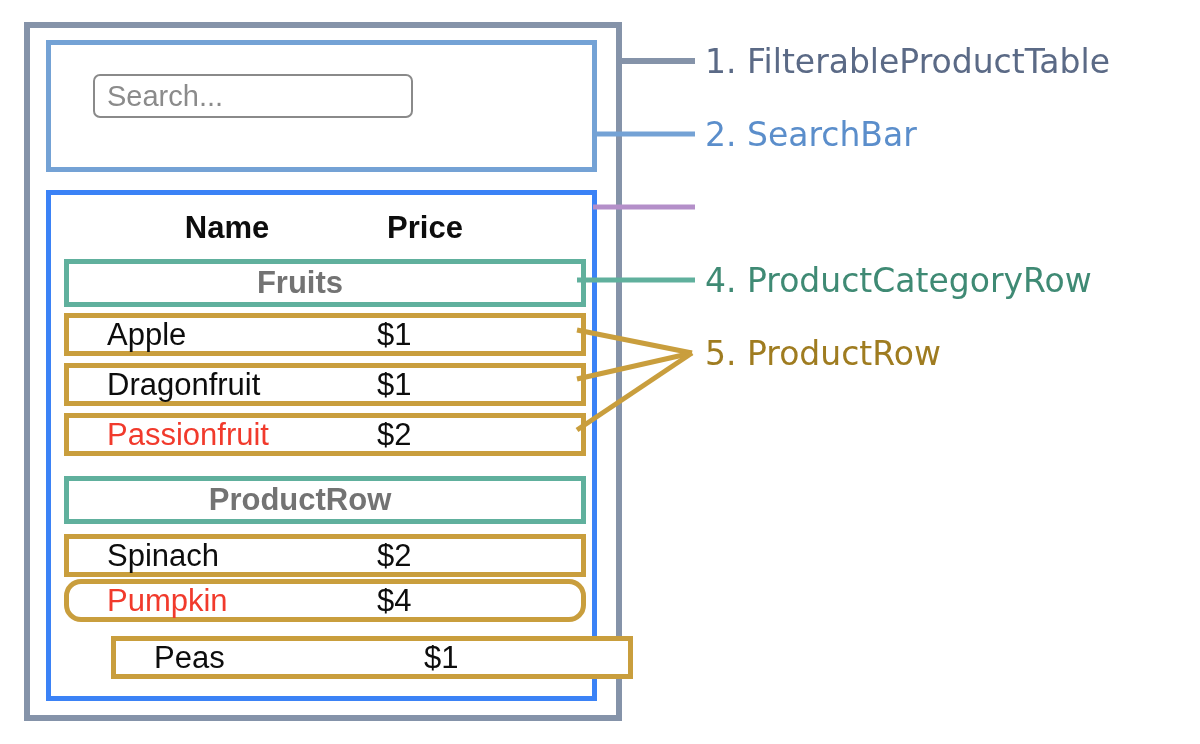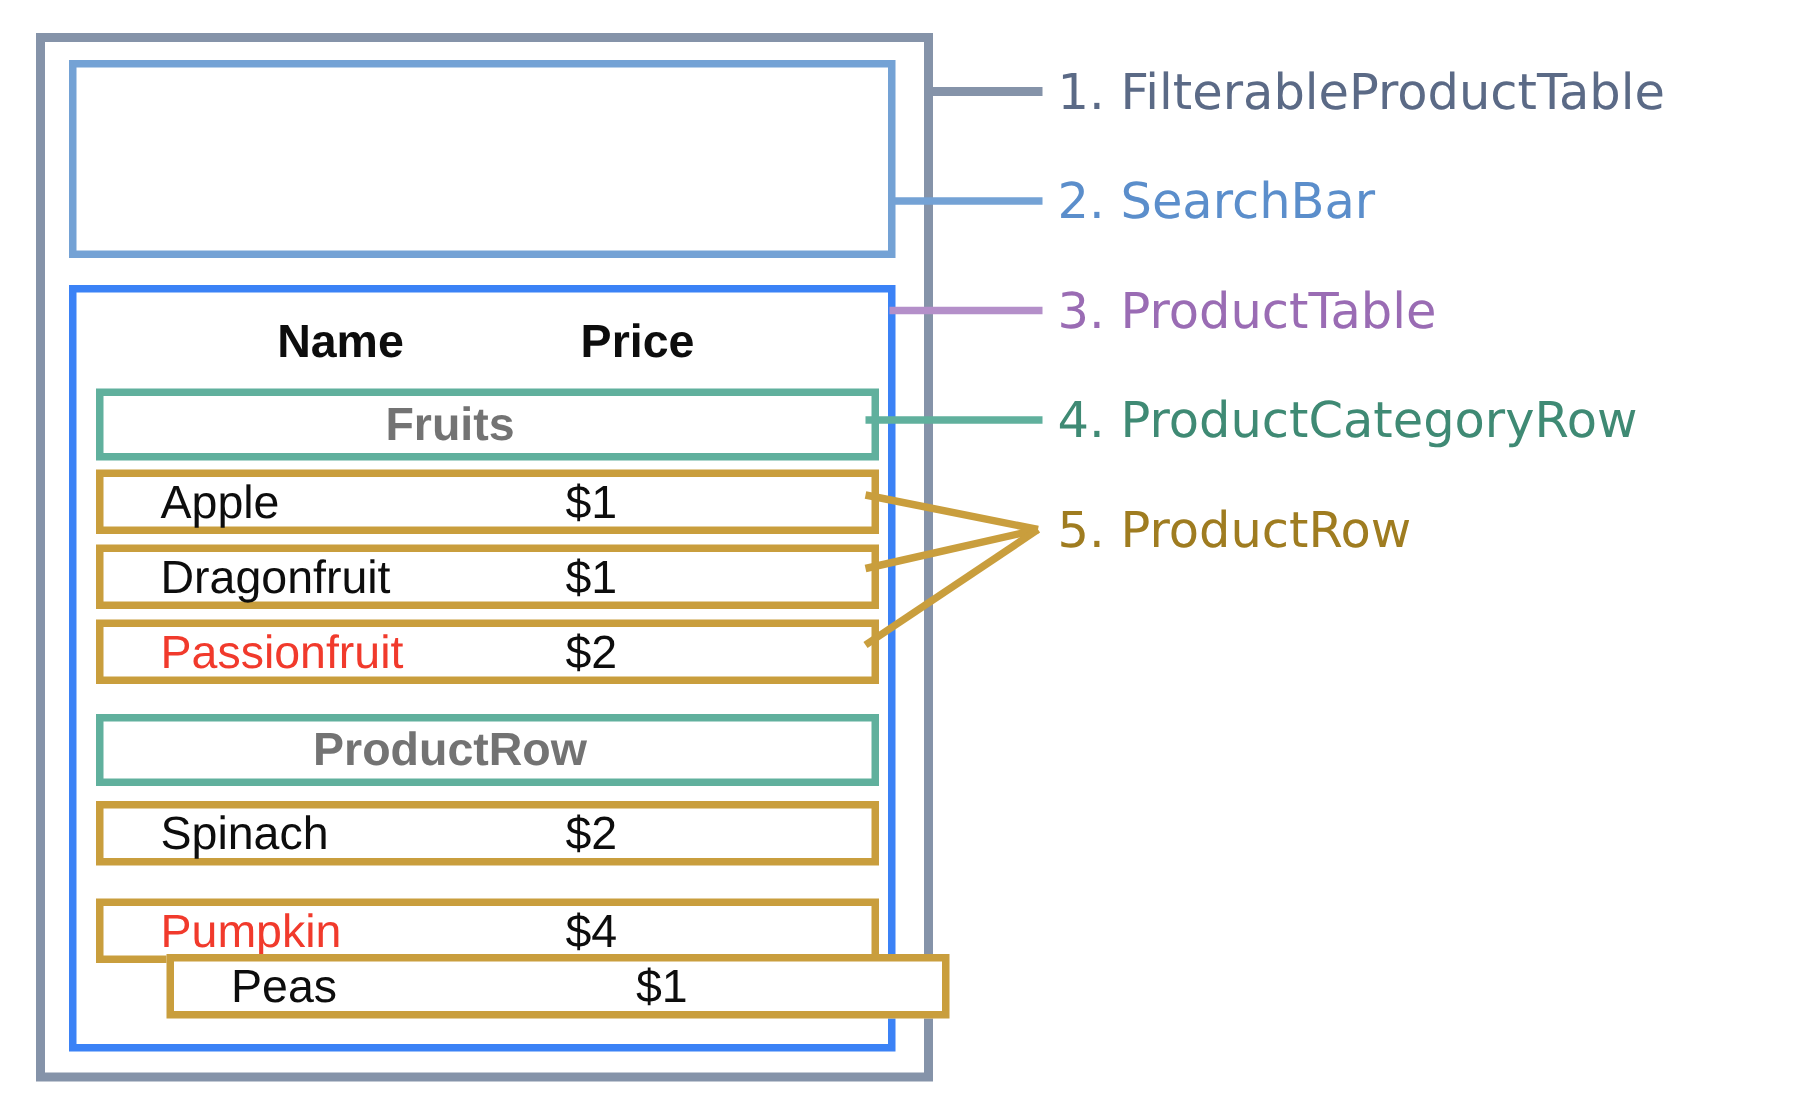--- a/index.html
+++ b/index.html
@@ -36,21 +36,21 @@
     display:flex;align-items:center;
   }
   .cat-row{height:48px;border:5px solid #60b09d;}
   .prod-row{height:43px;border:5px solid #c99e3d;}
   .tw{position:relative;width:462px;height:100%;display:flex;align-items:center;}
   .cat-label{width:462px;text-align:center;font-size:31px;font-weight:bold;color:#737373;}
   .pname{position:absolute;left:38px;font-size:31px;color:#0d0d0d;white-space:nowrap;}
   .pname.oos{color:#f13a2c;}
   .pprice{position:absolute;left:308px;font-size:31px;color:#0d0d0d;}
   .r-fruits{top:64px;} .r-apple{top:118px;} .r-dragon{top:168px;} .r-passion{top:218px;}
-  .r-veg{top:281px;} .r-spinach{top:339px;} .r-pumpkin{top:404px;} .r-peas{top:441px;margin-left:47px;}
+  .r-veg{top:281px;} .r-spinach{top:339px;} .r-pumpkin{top:384px;border-radius:17px;} .r-peas{top:441px;margin-left:47px;}
 
   
   .connectors{position:absolute;left:0;top:0;width:1200px;height:744px;pointer-events:none;}
 
   
   .legend-item{
     position:absolute;left:705px;transform:translateY(-50%);
     font-family:"DejaVu Sans","Liberation Sans",sans-serif;
     font-size:33px;white-space:nowrap;
   }
@@ -64,20 +64,21 @@
 <body>
 
 <div class="canvas">
 
   <div class="box outer-box">
 
     
   </div>
 
   <div class="box searchbar-box">
+    <input class="search-input" type="text" placeholder="Search..." style="">
   </div>
 
   <div class="box producttable-box">
     <span class="hdr hdr-name">Name</span>
     <span class="hdr hdr-price">Price</span>
 
     <div class="trow cat-row r-fruits">
       <div class="tw">
           <span class="cat-label">Fruits</span>
         </div>
@@ -131,17 +132,16 @@
     <line x1="593" y1="134" x2="695" y2="134" stroke="#74a2d5" stroke-width="5"></line>
     <line x1="593" y1="207" x2="695" y2="207" stroke="#b48fc9" stroke-width="5"></line>
     <line x1="577" y1="280" x2="695" y2="280" stroke="#60b09d" stroke-width="5"></line>
     <line x1="577" y1="330" x2="692" y2="353" stroke="#c99e3d" stroke-width="5"></line>
     <line x1="577" y1="379" x2="692" y2="353" stroke="#c99e3d" stroke-width="5"></line>
     <line x1="577" y1="430" x2="692" y2="353" stroke="#c99e3d" stroke-width="5"></line>
   </svg>
 
   <div class="legend-item lg1">1. FilterableProductTable</div>
   <div class="legend-item lg2">2. SearchBar</div>
-  <div class="legend-item lg3">3. ProductTable</div>
   <div class="legend-item lg4">4. ProductCategoryRow</div>
   <div class="legend-item lg5">5. ProductRow</div>
 
 </div>
 
 </body></html>

